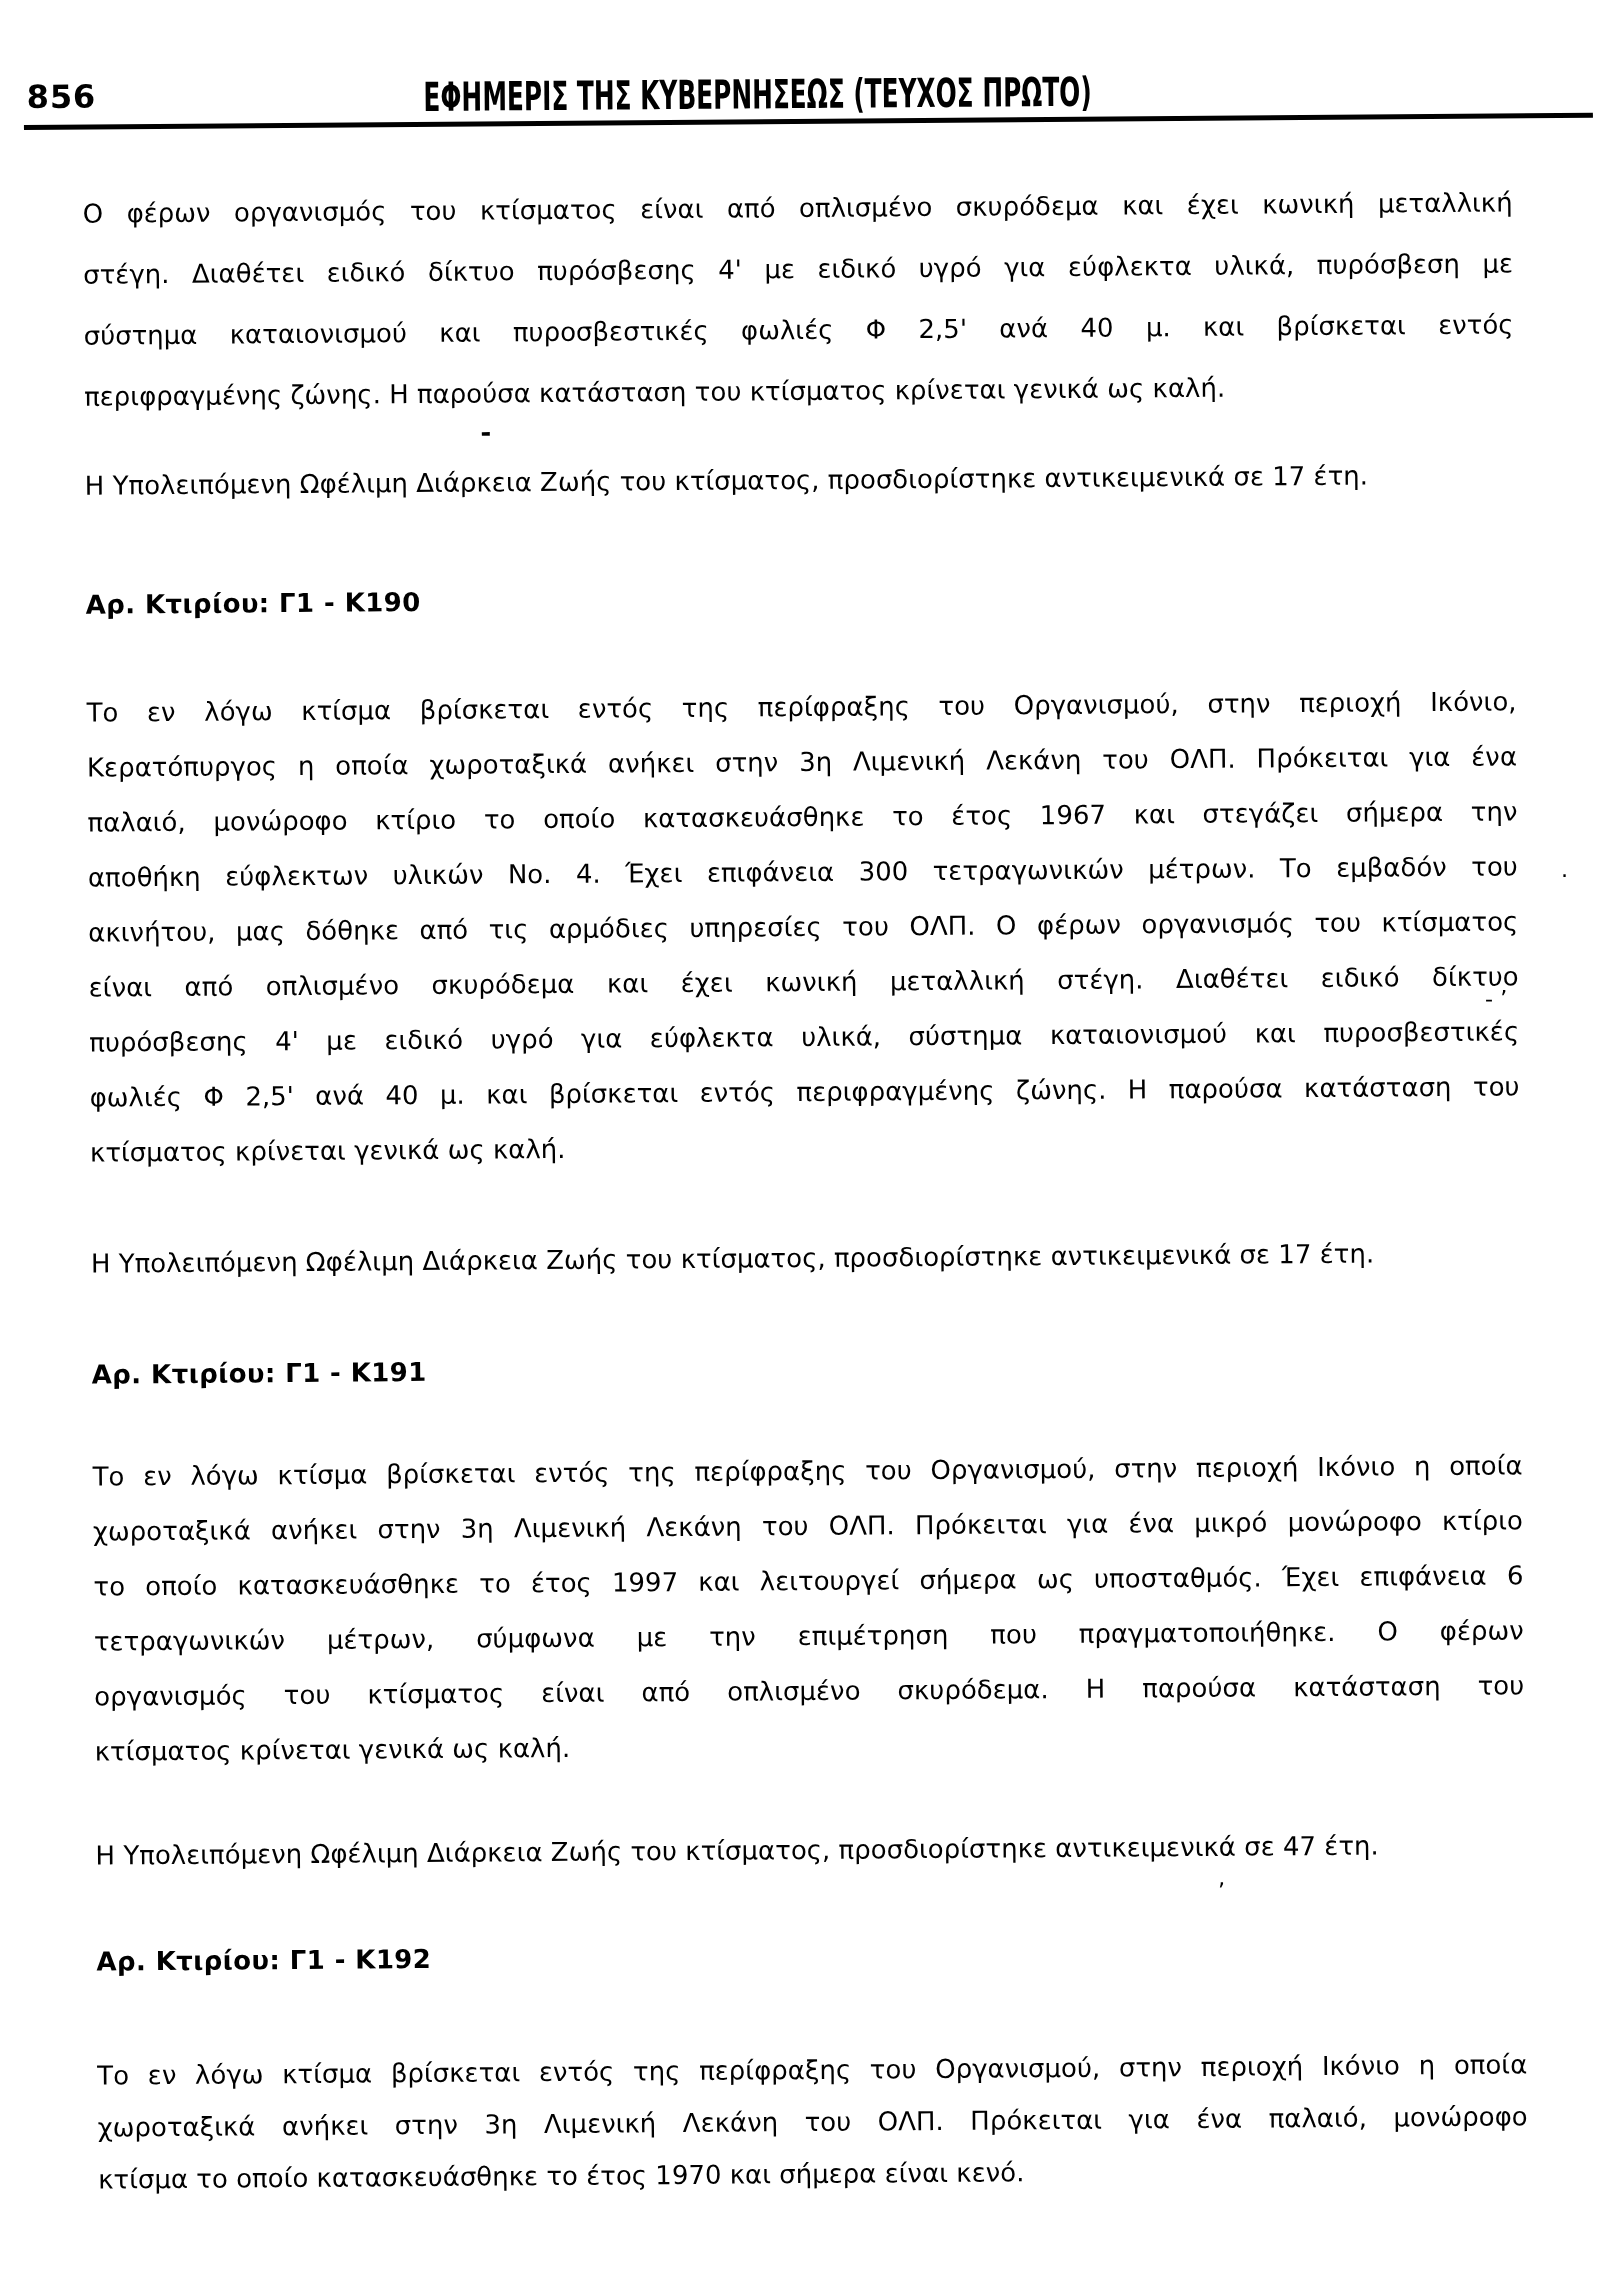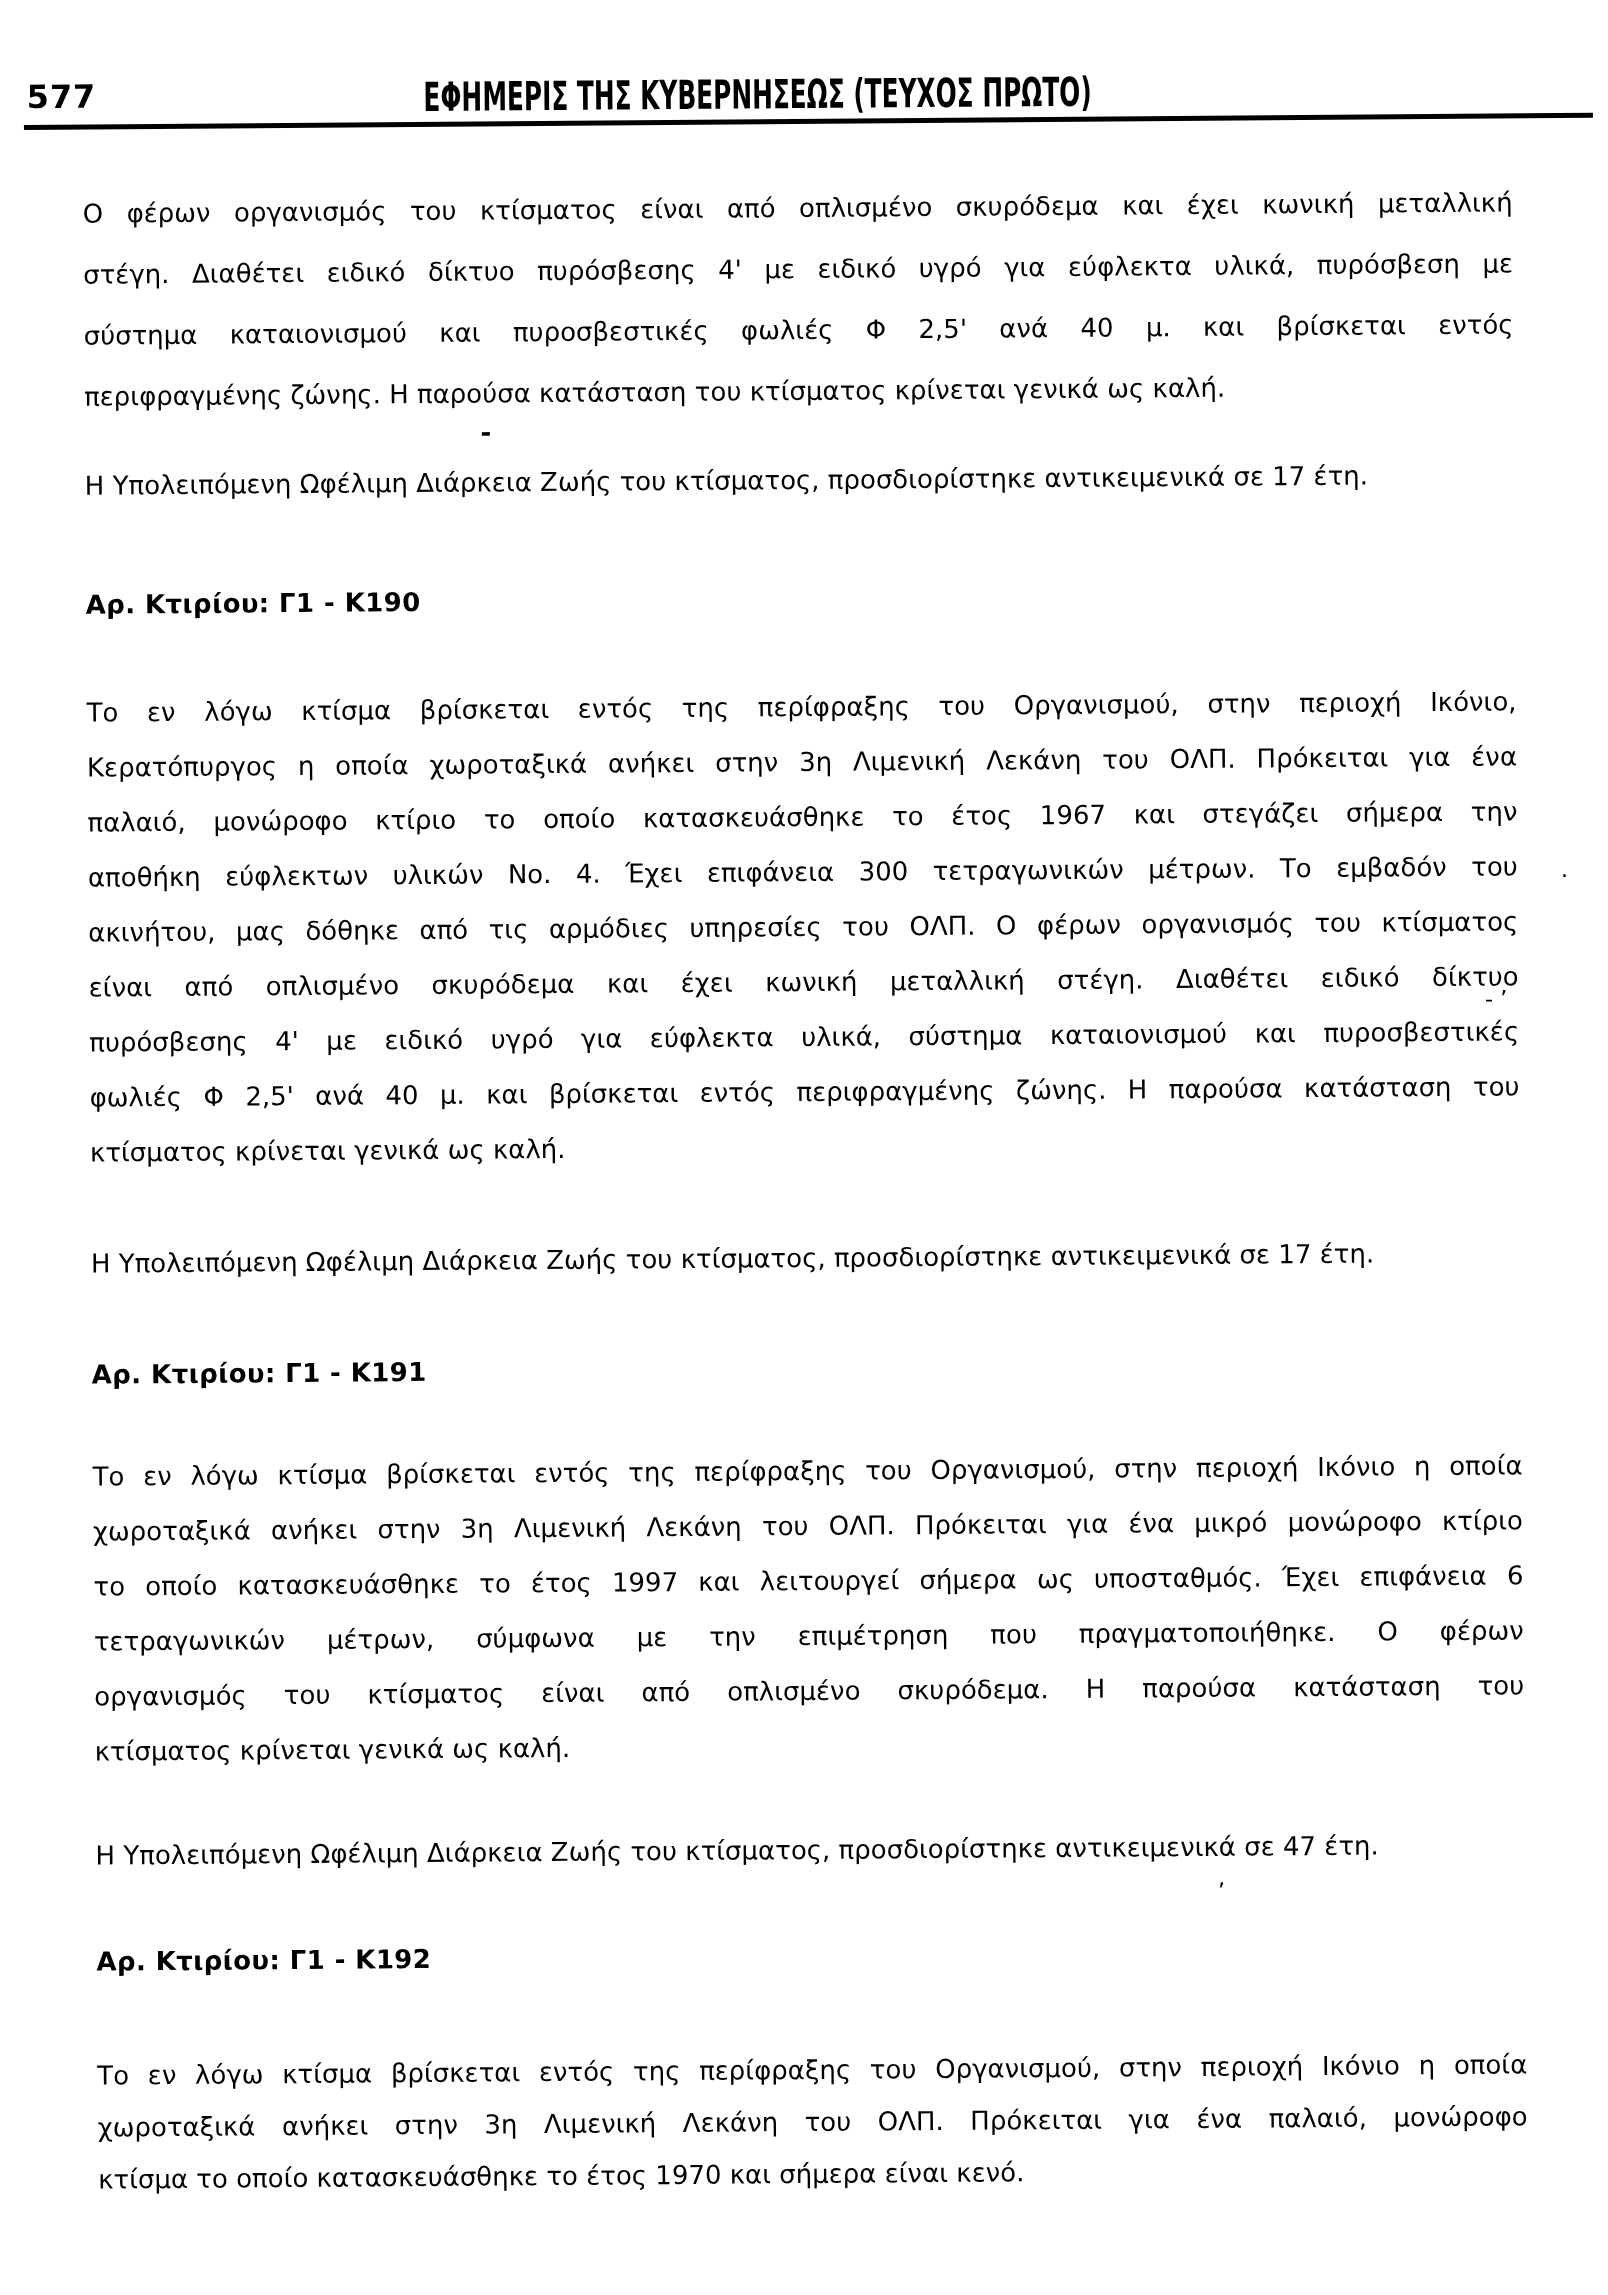--- a/index.html
+++ b/index.html
@@ -37,21 +37,21 @@
 
   .mark{position:absolute;font-size:26px;font-weight:700;}
   .artifact{position:absolute;font-size:22.5px;color:#000;}
 </style>
 </head>
 <body>
 
 <div class="page">
   <div class="scan">
 
-    <div class="pagenum">577</div>
+    <div class="pagenum">856</div>
     <div class="title-band">
       <span class="title">ΕΦΗΜΕΡΙΣ ΤΗΣ ΚΥΒΕΡΝΗΣΕΩΣ (ΤΕΥΧΟΣ ΠΡΩΤΟ)</span>
     </div>
     <div class="rule"></div>
 
     <div class="para" style="top:178px;line-height:61px;">
       <div class="ln">Ο φέρων οργανισμός του κτίσματος είναι από οπλισμένο σκυρόδεμα και έχει κωνική μεταλλική</div>
       <div class="ln">στέγη. Διαθέτει ειδικό δίκτυο πυρόσβεσης 4' με ειδικό υγρό για εύφλεκτα υλικά, πυρόσβεση με</div>
       <div class="ln">σύστημα καταιονισμού και πυροσβεστικές φωλιές Φ 2,5' ανά 40 μ. και βρίσκεται εντός</div>
       <div class="ln end">περιφραγμένης ζώνης. Η παρούσα κατάσταση του κτίσματος κρίνεται γενικά ως καλή.</div>

